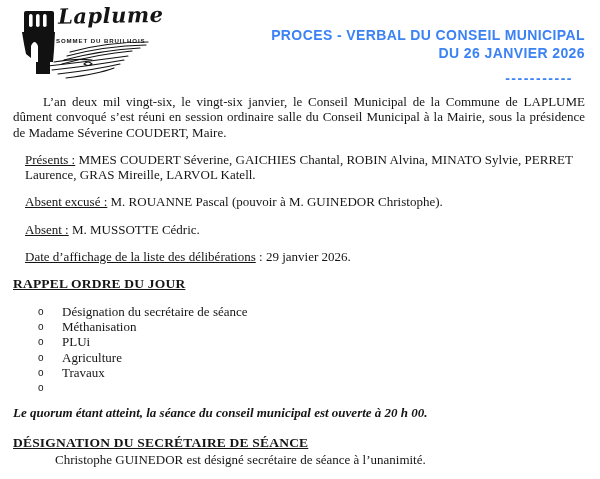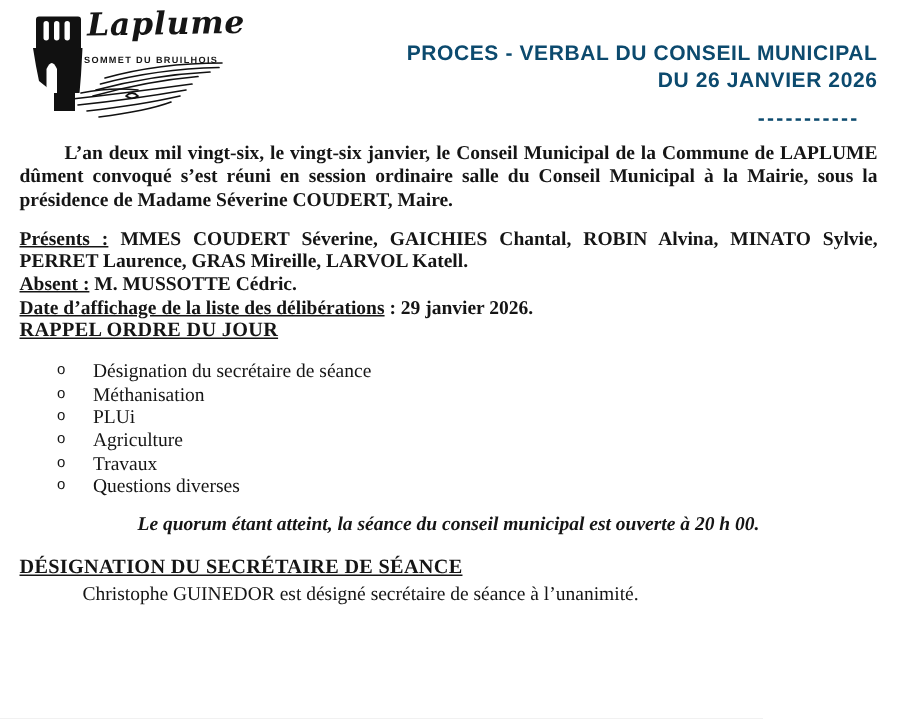--- a/index.html
+++ b/index.html
@@ -31,46 +31,46 @@
     position: absolute; left: 42px; top: 27px; width: 84px;
     font-family: "Liberation Sans", sans-serif;
     font-size: 6.1px; font-weight: bold; letter-spacing: 0.9px;
     text-align: center; white-space: nowrap;
   }
   .title-block {
     position: absolute; right: 15px; top: 26px;
     text-align: right;
     font-family: "Liberation Sans", sans-serif;
     font-weight: bold; font-size: 14px; line-height: 18px;
-    letter-spacing: 0.4px; color: #0c4a6e;
+    letter-spacing: 0.4px; color: #3b82f6;
   }
   .title-divider {
     margin-top: 7px; padding-right: 12px;
     font-weight: bold; letter-spacing: 1.5px; font-size: 14px;
   }
   
   .content { padding: 0 15px 0 13px; }
-  .bold { font-weight: bold; }
+  .bold { font-weight: normal; }
   .just { text-align: justify; }
   .ul { text-decoration: underline; }
   .intro { margin-top: 4px; text-indent: 30px; }
   .attendance { margin-top: 11px; }
-  .attendance p { margin: 0; }
+  .attendance p { margin: 12px; }
   .section-heading {
     font-size: 13.5px; font-weight: bold;
     text-decoration: underline;
     letter-spacing: 0.2px;
   }
   .agenda-list { list-style: none; margin-top: 12px; }
   .agenda-list li { display: flex; line-height: 15.3px; }
   .bullet {
     display: inline-block; width: 24px; margin-left: 25px;
     font-family: "Liberation Sans", sans-serif; font-size: 10px;
   }
-  .quorum { margin-top: 10px; font-weight: bold; font-style: italic; text-align: center; }
+  .quorum { margin-top: 10px; font-weight: bold; font-style: italic; }
   .designation-heading { margin-top: 14px; }
   .final-line { margin-top: 2px; text-indent: 42px; }
 </style>
 </head>
 <body>
 
 <div class="page">
 
   <div class="doc-header">
 
@@ -113,20 +113,21 @@
       <div class="title-divider">-----------</div>
     </div>
   </div>
 
   <div class="content">
 
     <p class="intro bold just">L’an deux mil vingt-six, le vingt-six janvier, le Conseil Municipal de la Commune de LAPLUME dûment convoqué s’est réuni en session ordinaire salle du Conseil Municipal à la Mairie, sous la présidence de Madame Séverine COUDERT, Maire.</p>
 
     <div class="attendance bold">
       <p class="just"><span class="ul">Présents :</span> <span>MMES COUDERT Séverine, GAICHIES Chantal, ROBIN Alvina, MINATO Sylvie, PERRET Laurence, GRAS Mireille, LARVOL Katell.</span></p>
+      <p><span class="ul">Absent excusé :</span> <span>M. ROUANNE Pascal (pouvoir à M. GUINEDOR Christophe).</span></p>
       <p><span class="ul">Absent :</span> <span>M. MUSSOTTE Cédric.</span></p>
       <p><span class="ul">Date d’affichage de la liste des délibérations</span> <span>: 29 janvier 2026.</span></p>
     </div>
 
     <h2 class="section-heading">RAPPEL ORDRE DU JOUR</h2>
 
     <ul class="agenda-list">
       <li>
           <span class="bullet">o</span>
           <span>Désignation du secrétaire de séance</span>
@@ -142,21 +143,20 @@
       <li>
           <span class="bullet">o</span>
           <span>Agriculture</span>
         </li>
       <li>
           <span class="bullet">o</span>
           <span>Travaux</span>
         </li>
       <li>
           <span class="bullet">o</span>
-          <span>Questions diverses</span>
         </li>
     </ul>
 
     <p class="quorum">Le quorum étant atteint, la séance du conseil municipal est ouverte à 20 h 00.</p>
 
     <h2 class="section-heading designation-heading">DÉSIGNATION DU SECRÉTAIRE DE SÉANCE</h2>
 
     <p class="final-line">Christophe GUINEDOR est désigné secrétaire de séance à l’unanimité.</p>
   </div>
 </div>

